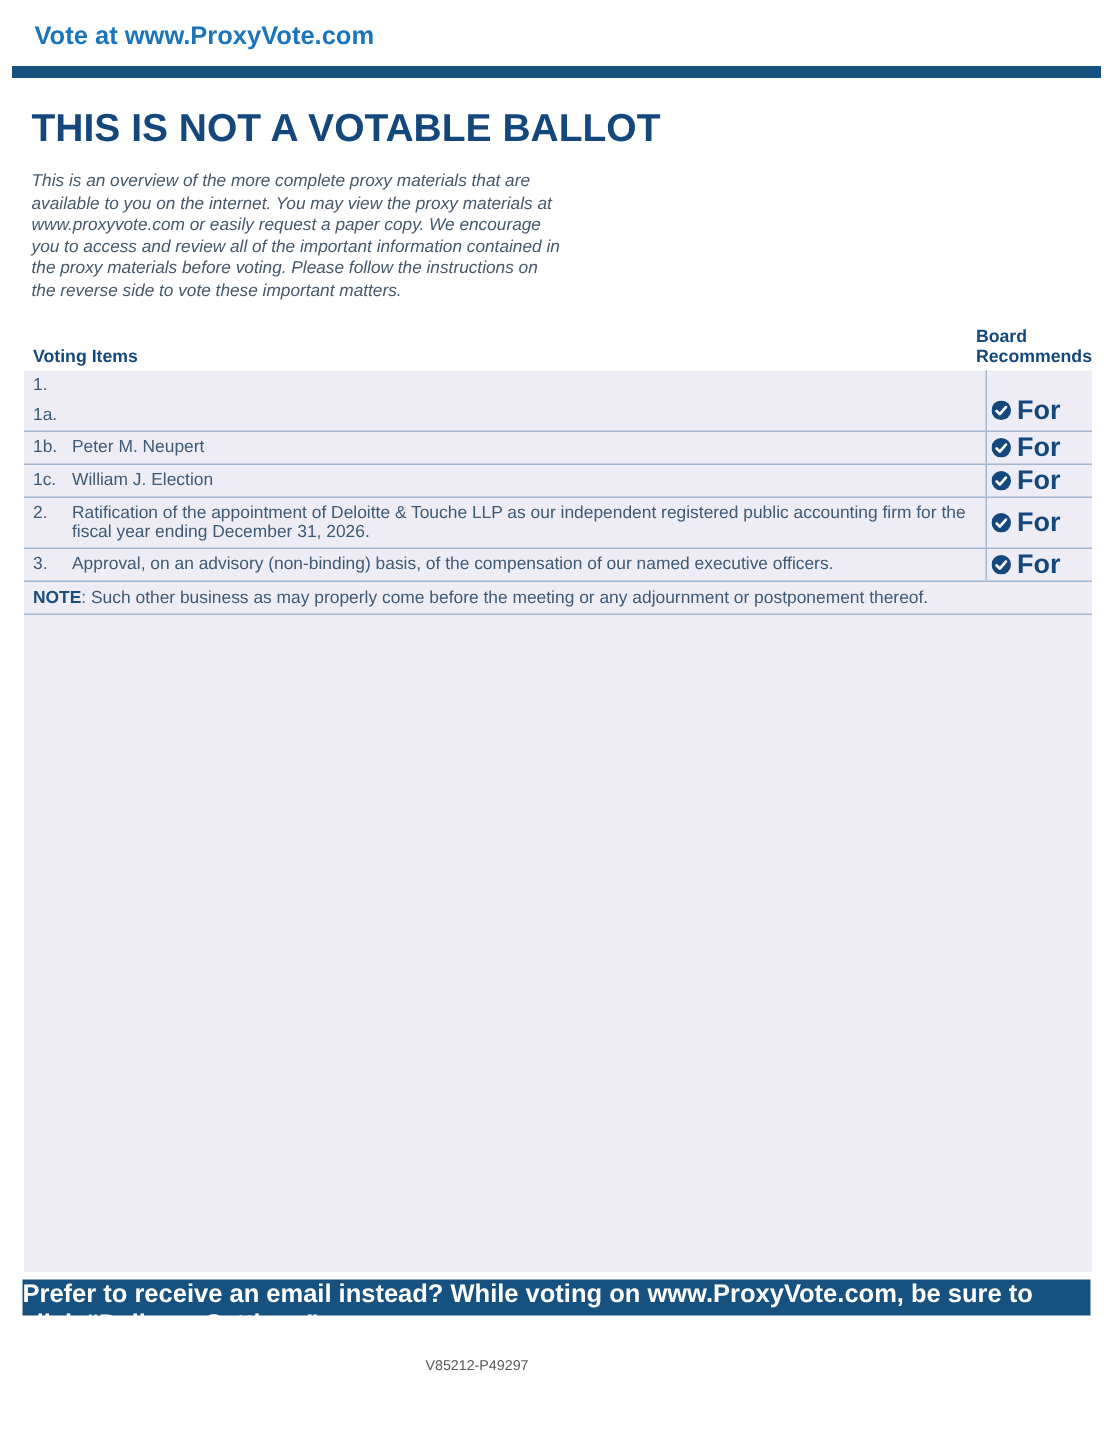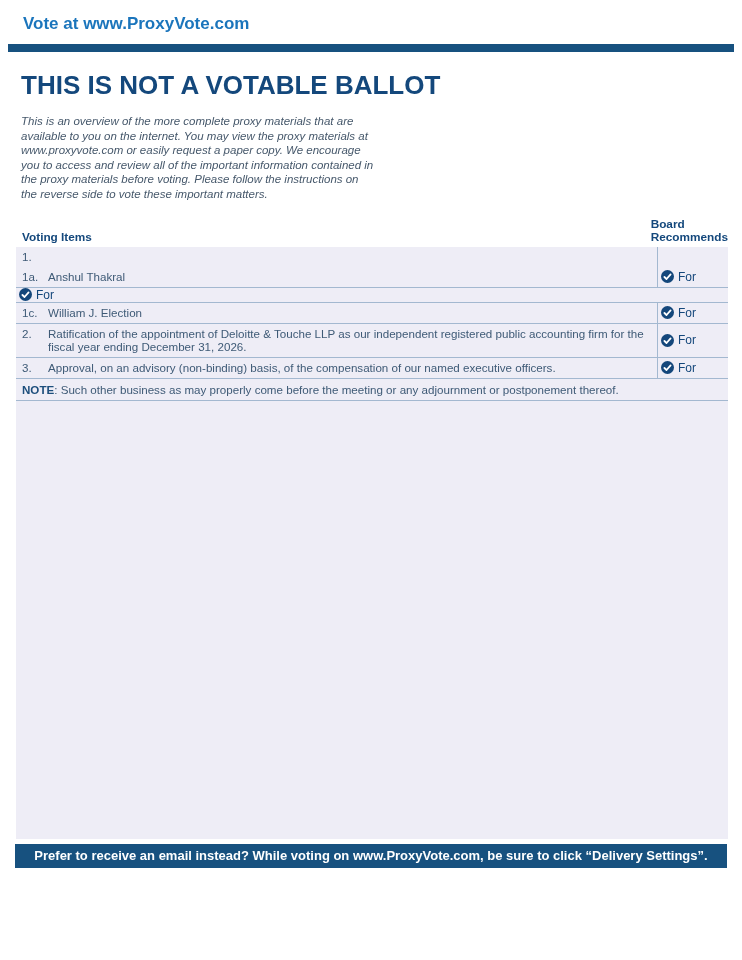--- a/index.html
+++ b/index.html
@@ -60,37 +60,37 @@
   .cell-rec.bottom { align-items: flex-end; padding-bottom: 3px; }
   .line { height: 20px; display: flex; align-items: center; }
   .wrap-line { display: flex; padding: 3px 0 4px 0; }
   .wrap-line .txt { line-height: 13px; padding-right: 10px; }
   .num { flex: 0 0 32px; padding-left: 6px; }
   .txt { flex: 1 1 auto; }
   .bold-navy { font-weight: bold; color: #1C4E7C; }
 
   .rec {
     display: flex; align-items: center; gap: 4px;
-    font-size: 12px; font-weight: normal; color: #14477B;
+    font-size: 18px; font-weight: bold; color: #14477B;
   }
   .rec svg { display: block; }
 
   .note-row .cell-note {
     flex: 1 1 auto;
     height: 21px; display: flex; align-items: center;
     padding-left: 6px;
   }
 
   .filler { height: 438px; background: #EEEDF6; margin: 0 14px 0 16px; }
 
   .banner {
     margin: 5px 15px 0 15px; height: 24px;
     background: #17517F; color: #ffffff;
-    display: flex; align-items: center; justify-content: center;
-    font-size: 13px; font-weight: bold;
+    display: flex; align-items: flex-start; justify-content: center;
+    font-size: 17px; font-weight: bold;
   }
 
   .doc-code {
     margin-top: 28px;
     text-align: center;
     padding-right: 106px;
     font-size: 9.5px; color: #58595B;
   }
 </style>
 </head>
@@ -114,35 +114,40 @@
 
   <div class="vtable">
 
     <div class="vrow">
       <div class="cell-main">
         <div class="line">
           <span class="num">1.</span>
         </div>
         <div class="line">
           <span class="num">1a.</span>
-          <span class="txt">Anshul Thakral</span>
         </div>
       </div>
       <div class="cell-rec bottom">
         <span class="rec">
           <svg width="13" height="13" viewBox="0 0 16 16">
               <circle cx="8" cy="8" r="8" fill="#14477B"></circle>
               <path d="M4.2 8.6 L6.8 11.1 L11.8 5.4" fill="none" stroke="#fff" stroke-width="2.2" stroke-linecap="round" stroke-linejoin="round"></path>
             </svg>
           <span>For</span>
         </span>
       </div>
     </div>
 
     <div class="vrow">
+      <div class="cell-main">
+        <div class="line">
+          <span class="num">1b.</span>
+          <span class="txt">Peter M. Neupert</span>
+        </div>
+      </div>
       <div class="cell-rec">
         <span class="rec">
           <svg width="13" height="13" viewBox="0 0 16 16">
               <circle cx="8" cy="8" r="8" fill="#14477B"></circle>
               <path d="M4.2 8.6 L6.8 11.1 L11.8 5.4" fill="none" stroke="#fff" stroke-width="2.2" stroke-linecap="round" stroke-linejoin="round"></path>
             </svg>
           <span>For</span>
         </span>
       </div>
     </div>
@@ -209,14 +214,15 @@
     </div>
 
   </div>
 
   <div class="filler"></div>
 
   <div class="banner">
     <span>Prefer to receive an email instead? While voting on www.ProxyVote.com, be sure to click “Delivery Settings”.</span>
   </div>
 
+  <div class="doc-code">V85212-P49297</div>
 
 </div>
 
 </body></html>

